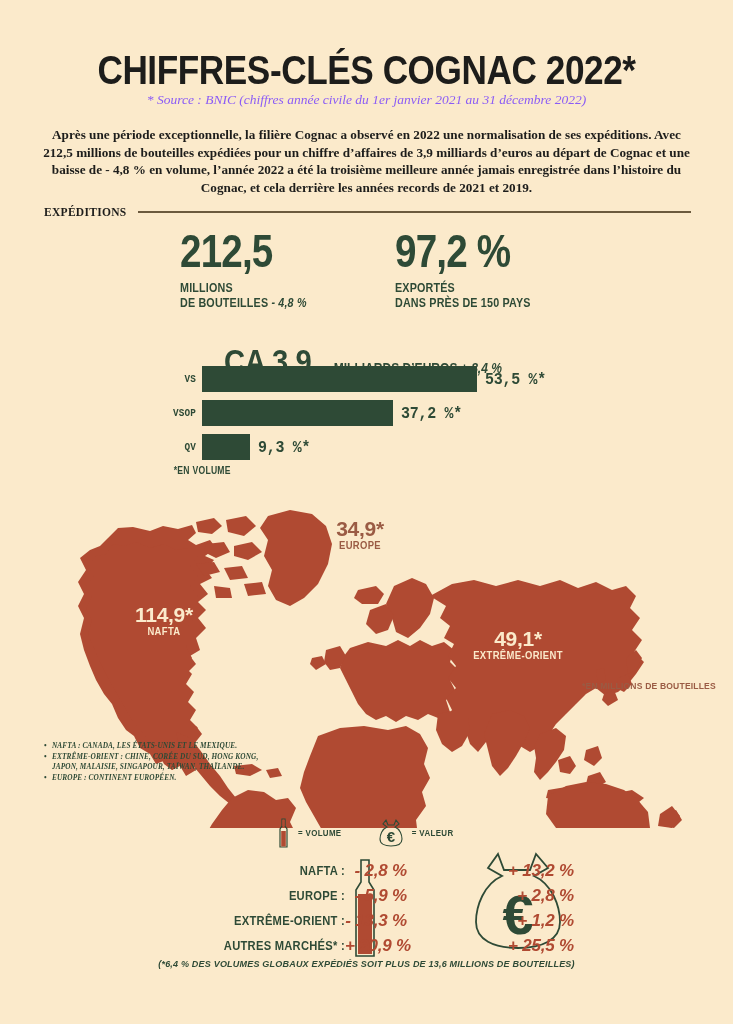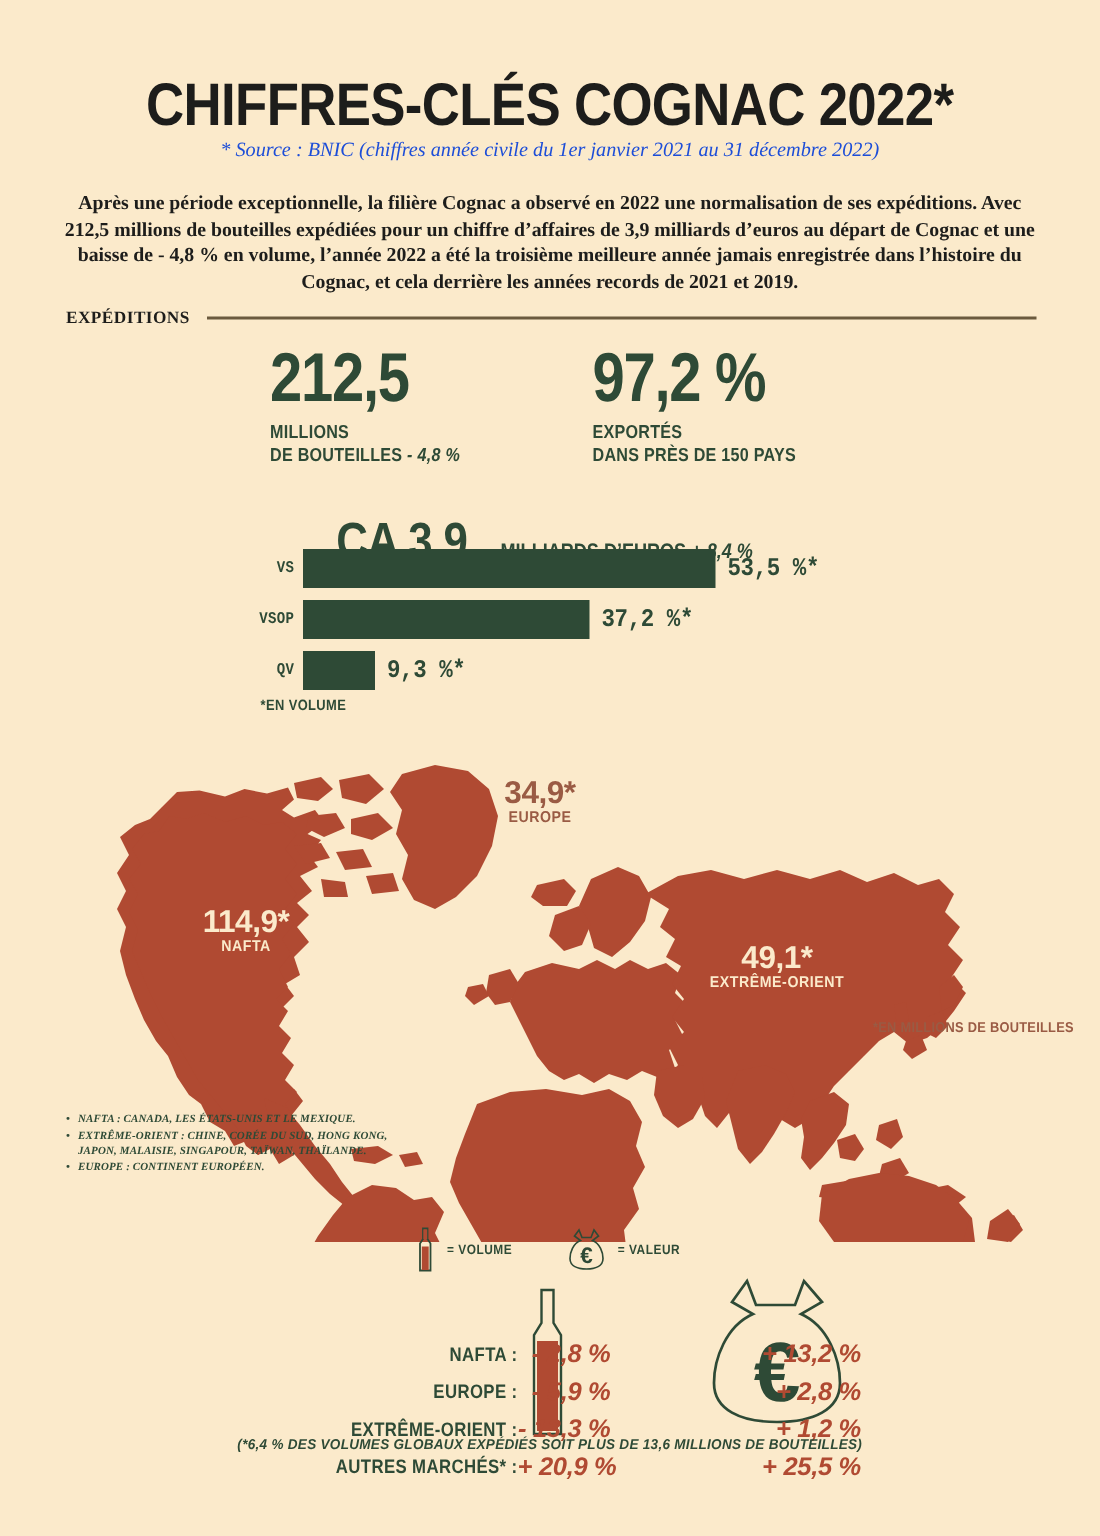--- a/index.html
+++ b/index.html
@@ -22,21 +22,21 @@
     letter-spacing:-0.5px;
     color:#1d1d1b;
     transform:scaleX(0.88);
   }
   .source{
     position:absolute;top:92px;left:0;right:0;
     text-align:center;
     font-family:"Liberation Serif", serif;
     font-style:italic;
     font-size:13.5px;
-    color:#1d4ed8;
+    color:#8b5cf6;
   }
   .intro{
     position:absolute;top:126px;left:40px;width:653px;
     text-align:center;
     font-family:"Liberation Serif", serif;
     font-weight:bold;
     font-size:13.2px;
     line-height:17.5px;
     color:#1d1d1b;
   }
@@ -139,21 +139,21 @@
   .icon-legend .item{display:flex;align-items:center;gap:5px;}
   .icon-legend .txt{
     font-weight:bold;font-size:9px;color:#2E4A36;letter-spacing:0.4px;
     transform:scaleX(0.88);
   }
 
   
   .cmp{position:absolute;top:858px;left:0;width:733px;height:100px;}
   .cmp-row{
     position:absolute;left:0;width:733px;height:25px;
-    display:flex;align-items:center;margin-top:32px;
+    display:flex;align-items:center;
   }
   .cmp-name{
     width:345px;text-align:right;
     font-weight:bold;font-size:13px;color:#2E4A36;letter-spacing:0.3px;
     transform:scaleX(0.86);transform-origin:right center;white-space:nowrap;
   }
   .cmp-vol{
     width:62px;text-align:right;padding-right:0;
     font-weight:bold;font-style:italic;font-size:17px;color:#B04A32;
     letter-spacing:-0.2px;white-space:nowrap;

